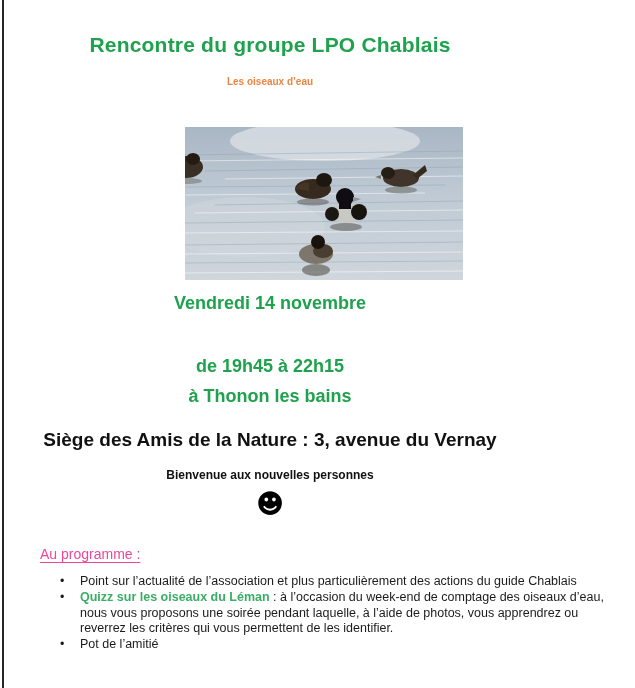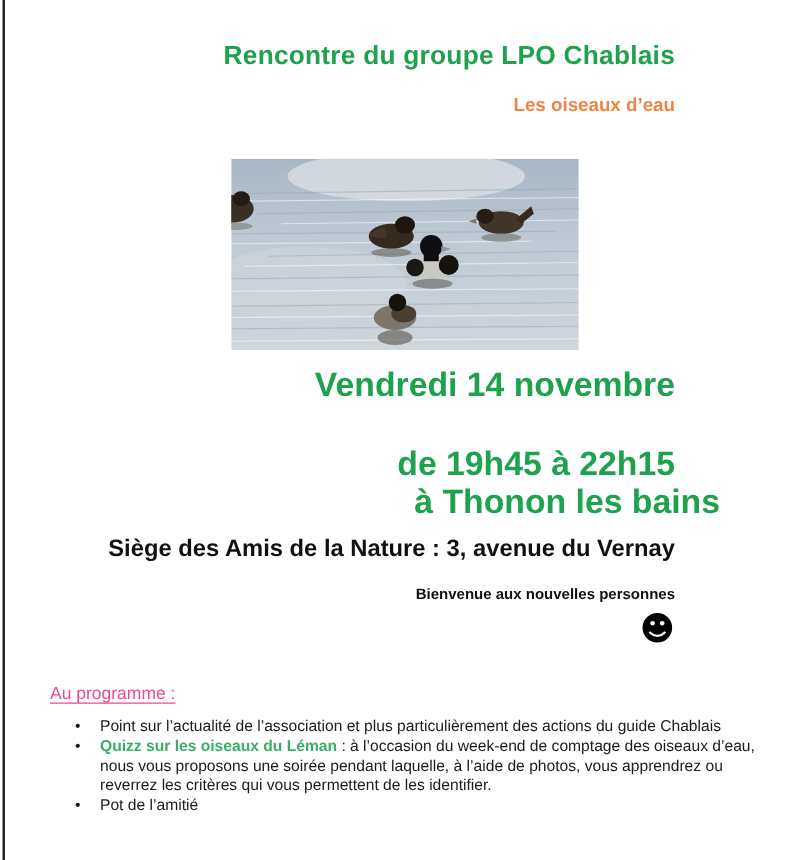--- a/index.html
+++ b/index.html
@@ -3,31 +3,31 @@
 <meta charset="utf-8">
 <style>
   html,body{margin:0;padding:0;}
   body{
     width:635px;height:688px;position:relative;background:#ffffff;
     font-family:"Liberation Sans",sans-serif;color:#1a1a1a;overflow:hidden;
   }
   .left-rule{
     position:absolute;left:2px;top:0;width:2px;height:688px;background:#26262a;
   }
-  .centered{position:absolute;left:0;width:540px;text-align:right;}
+  .centered{position:absolute;left:0;width:540px;text-align:center;}
   .title{top:33px;font-size:21px;font-weight:bold;color:#1ea24d;letter-spacing:.2px;}
-  .subtitle{top:76px;font-size:15px;font-weight:bold;color:#ec8544;}
+  .subtitle{top:76px;font-size:10px;font-weight:bold;color:#ec8544;}
   .photo-wrap{
     position:absolute;left:185px;top:127px;width:278px;height:153px;
   }
   .photo-wrap svg{display:block;}
-  .event-line{font-size:27px;font-weight:bold;color:#1ea24d;}
+  .event-line{font-size:18px;font-weight:bold;color:#1ea24d;}
   .line-date{top:293px;}
   .line-time{top:356px;}
-  .line-place{top:386px;margin-left:36px;}
+  .line-place{top:386px;}
   .venue{top:429px;font-size:19px;font-weight:bold;color:#111;}
   .welcome{top:468px;font-size:12px;font-weight:bold;color:#111;}
   .smiley{top:490px;font-family:"DejaVu Sans",sans-serif;font-size:27px;line-height:27px;color:#000;}
   .program-heading{
     position:absolute;left:40px;top:546px;font-size:14px;color:#ec4899;
     text-decoration:underline;text-underline-offset:3px;
   }
   .bullets{
     position:absolute;left:58px;top:574px;width:562px;margin:0;padding:0;list-style:none;
     font-size:12.5px;line-height:15.8px;color:#1b1b1b;

